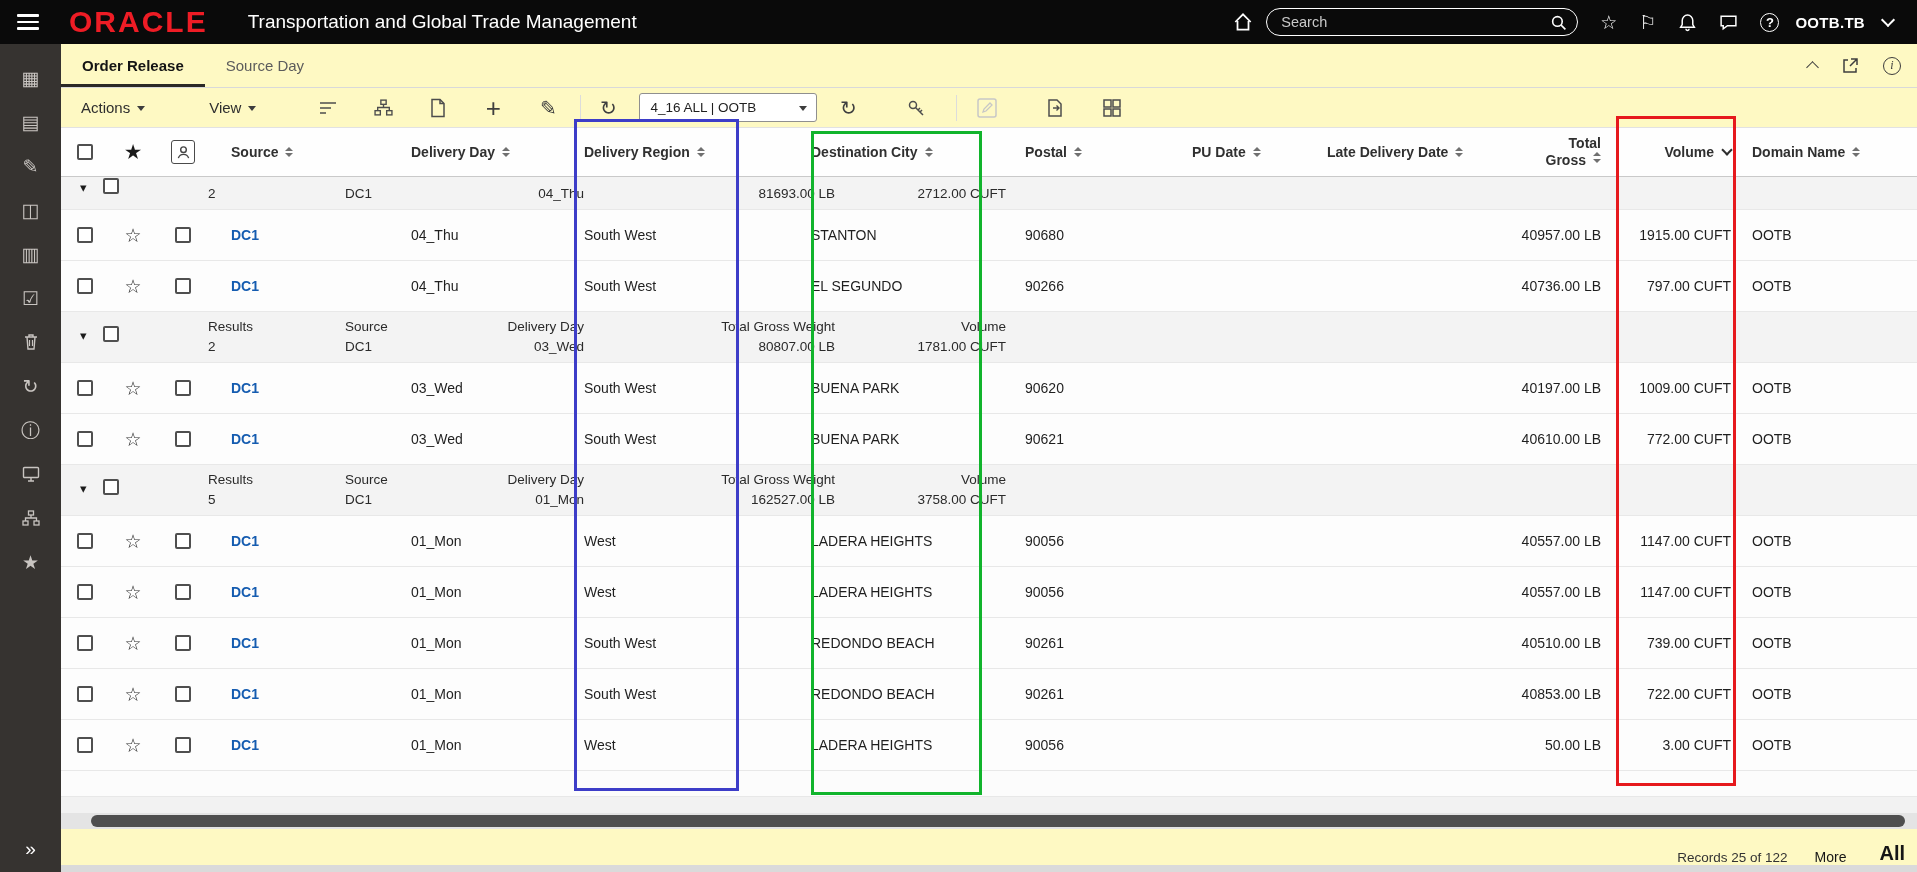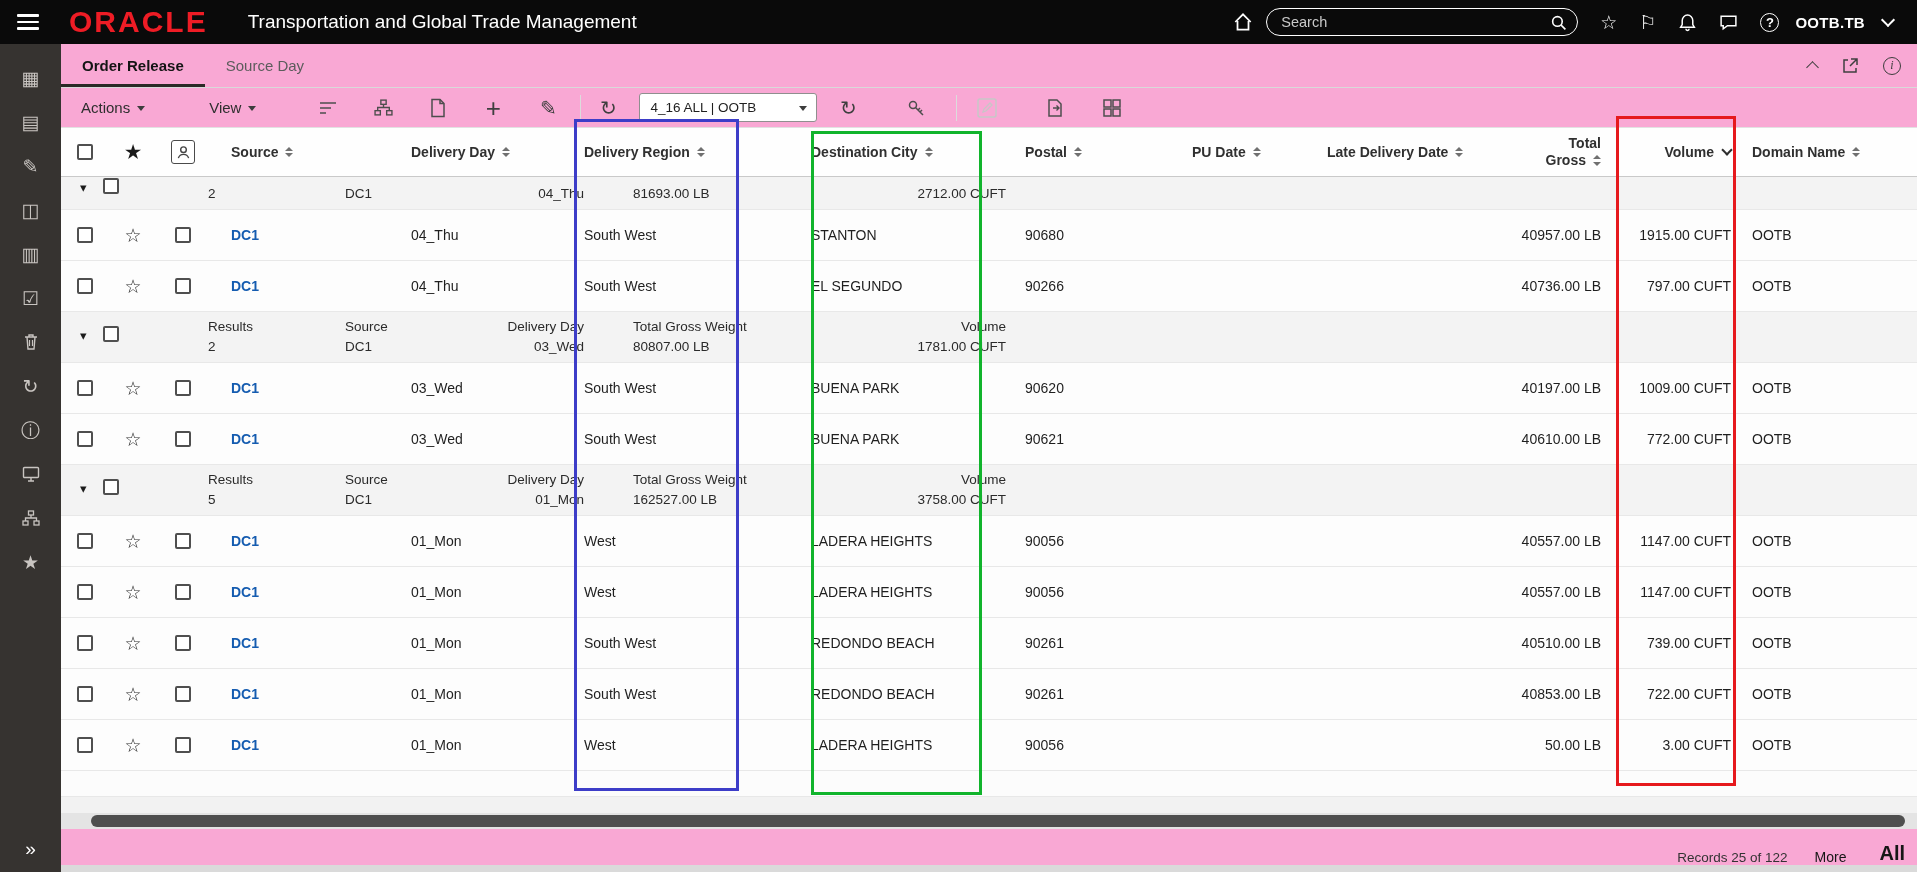--- a/index.html
+++ b/index.html
@@ -20,21 +20,21 @@
   .help-circle{width:19px;height:19px;border:1.5px solid #fff;border-radius:50%;display:flex;align-items:center;justify-content:center;font-size:13px;font-weight:bold}
   .user{margin-left:16px;font-size:15px;font-weight:bold;letter-spacing:.3px}
   .chev-lg{width:10px;height:10px;border-right:2.2px solid #fff;border-bottom:2.2px solid #fff;transform:rotate(45deg);margin-left:18px;margin-top:-5px;cursor:pointer}
 
   
   .sidebar{position:absolute;top:44px;left:0;width:61px;height:828px;background:#363330;display:flex;flex-direction:column;align-items:center;padding-top:12px;z-index:5}
   .side-item{height:44px;width:100%;display:flex;align-items:center;justify-content:center;color:#c9c5c1;font-size:19px;cursor:pointer;line-height:1}
   .side-expand{position:absolute;bottom:12px;left:0;width:100%;text-align:center;color:#fff;font-size:19px;cursor:pointer}
 
   
-  .content{position:absolute;top:44px;left:61px;width:1856px;height:828px;background:#f9a8d4}
+  .content{position:absolute;top:44px;left:61px;width:1856px;height:828px;background:#fef9c3}
 
   .tabbar{height:44px;border-bottom:1px solid #d9d9d9;display:flex;align-items:stretch}
   .tab{padding:0 21px;display:flex;align-items:center;font-size:15px;color:#5c5c5c;cursor:pointer;position:relative}
   .tab.active{color:#141414;font-weight:bold}
   .tab.active::after{content:"";position:absolute;left:0;right:0;bottom:0;height:3px;background:#2b2926}
   .tabbar-right{margin-left:auto;display:flex;align-items:center;gap:24px;margin-right:16px}
   .chev-up{width:9px;height:9px;border-right:1.8px solid #3d3d3d;border-top:1.8px solid #3d3d3d;transform:rotate(-45deg);margin-top:4px;cursor:pointer}
   .info-circle{width:18px;height:18px;border:1.5px solid #3d3d3d;border-radius:50%;display:flex;align-items:center;justify-content:center;font-size:12px;color:#3d3d3d;font-family:"Liberation Serif",serif;font-style:italic;cursor:pointer}
 
   .toolbar{height:40px;border-bottom:1px solid #e2e2e2;display:flex;align-items:center;font-size:15px;color:#2e2e2e}
@@ -63,21 +63,21 @@
   .c-gross{left:1380px;width:170px;justify-content:flex-end;padding-right:10px;text-align:right}
   .c-vol{left:1550px;width:130px;justify-content:flex-end;padding-right:10px;text-align:right}
   .c-dom{left:1685px;width:130px;padding-left:6px}
 
   .sort{display:inline-flex;flex-direction:column;gap:2.5px;margin-left:7px}
   .sort i{display:block;width:0;height:0;border-left:4px solid transparent;border-right:4px solid transparent}
   .sort .s-up{border-bottom:4.5px solid #707070}
   .sort .s-down{border-top:4.5px solid #707070}
   .chev-sorted{width:8px;height:8px;border-right:2px solid #2e2e2e;border-bottom:2px solid #2e2e2e;transform:rotate(45deg);margin-left:9px;margin-top:-4px}
   .tg-wrap{text-align:right;line-height:17px}
-  .tg-l2{display:flex;align-items:center;justify-content:flex-end}
+  .tg-l2{display:flex;align-items:flex-start;justify-content:flex-end}
   .assign-box{width:24px;height:24px;border:1.5px solid #4a4a4a;border-radius:3px;display:flex;align-items:center;justify-content:center;background:#fff;cursor:pointer}
   .header-star{font-size:18px;color:#1a1a1a;cursor:pointer}
 
   .cb{display:inline-block;width:16px;height:16px;border:2px solid #4f4f4f;border-radius:2px;background:#fff;cursor:pointer}
   .star{font-size:19px;color:#262626;cursor:pointer;line-height:1}
   .link{color:#155cb0;font-weight:bold;cursor:pointer}
 
   .grid-body{position:relative}
   .row{position:relative;border-bottom:1px solid #e8e8e8}
   .data-row{height:51px;background:#fdfdfd}
@@ -85,21 +85,21 @@
   .group-row.clipped{height:33px;overflow:hidden}
   .tri{position:absolute;left:19px;top:17px;font-size:13px;color:#1a1a1a;cursor:pointer;line-height:1}
   .group-row .cb{position:absolute;left:42px;top:14px}
   .clipped .tri{top:4px}
   .clipped .cb{top:1px}
   .gcell{position:absolute;top:5px;font-size:13.5px;color:#2a2a2a;line-height:20px;white-space:nowrap}
   .clipped .gcell{top:7px}
   .g-results{left:147px;width:120px}
   .g-source{left:284px;width:120px}
   .g-day{left:380px;width:143px;text-align:right}
-  .g-tgw{left:572px;width:186px;}
+  .g-tgw{left:588px;width:186px;text-align:right}
   .g-vol{left:760px;width:185px;text-align:right}
 
   .row-stub{height:26px;background:#fcfcfc;border-bottom:1px solid #e8e8e8}
   .scroll-gap{height:16px;background:#f2f2f2}
   .hscroll{height:16px;background:#e4e4e4;position:relative}
   .hscroll .thumb{position:absolute;top:2px;left:30px;right:12px;height:12px;background:#4f4f4f;border-radius:6px;cursor:grab}
   .statusbar{height:36px;display:flex;align-items:flex-end;justify-content:flex-end;font-size:13.5px;color:#333}
   .btn-more{font-weight:normal;color:#161616;margin-left:27px;cursor:pointer;font-size:14px}
   .btn-all{font-weight:bold;color:#161616;margin-left:33px;margin-right:12px;cursor:pointer;font-size:20px}
   .bottom-strip{height:7px;background:#dadada}

